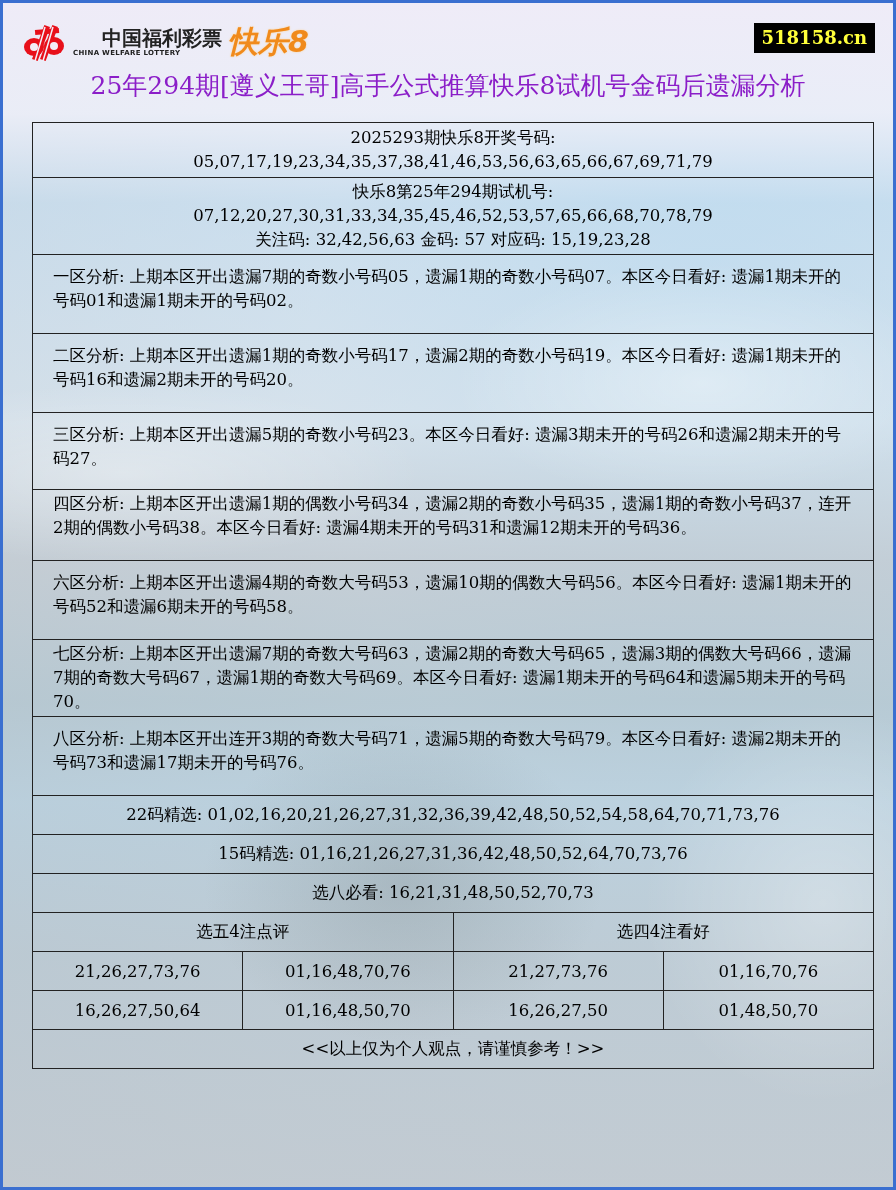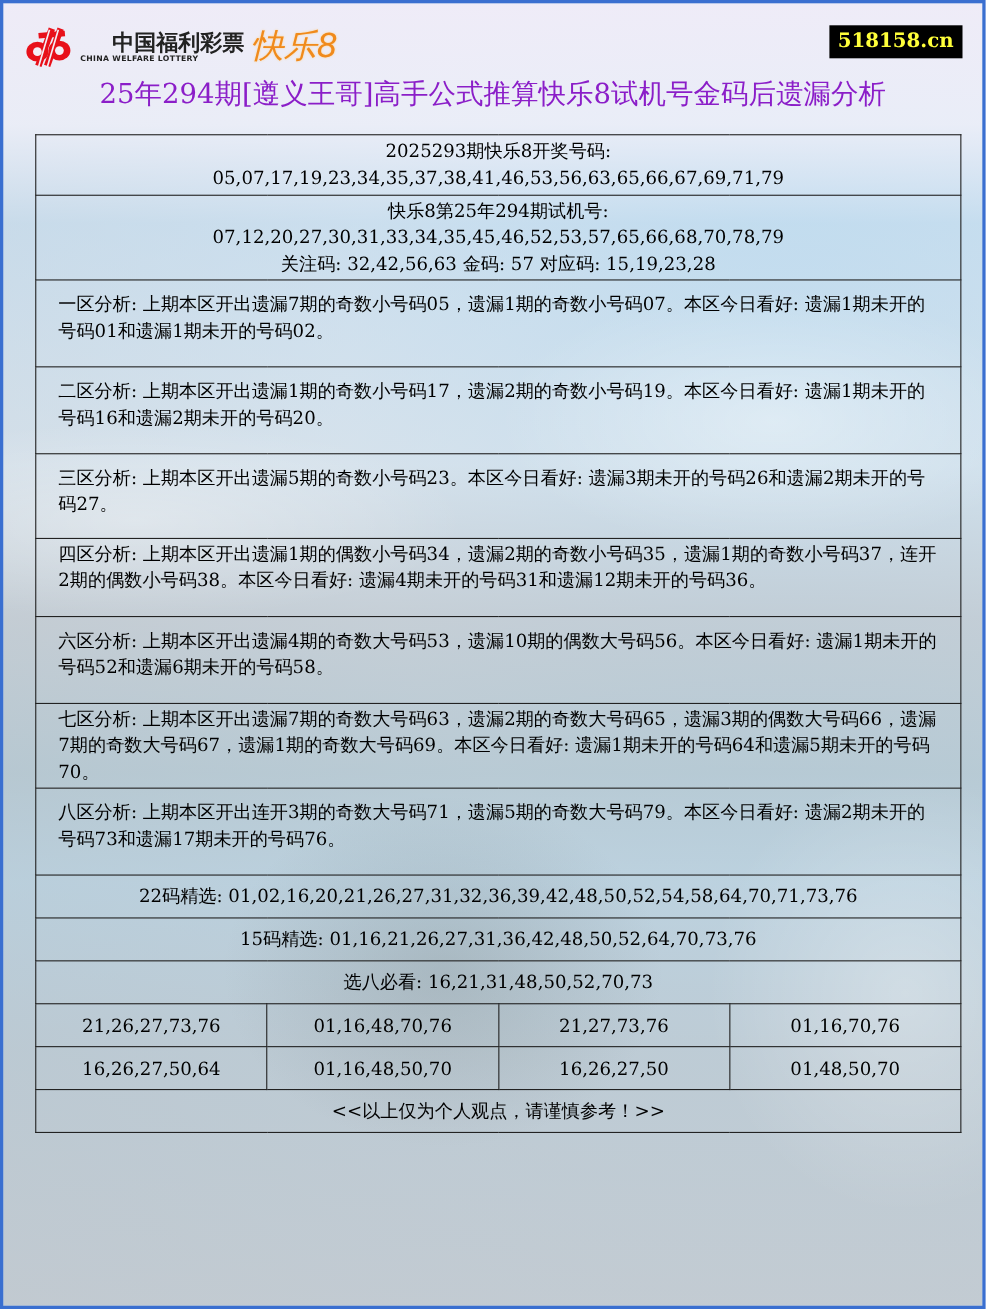--- a/index.html
+++ b/index.html
@@ -19,21 +19,21 @@
       radial-gradient(ellipse 250px 120px at 700px 380px, rgba(255,255,255,0.4), transparent),
       radial-gradient(ellipse 200px 160px at 400px 880px, rgba(110,120,120,0.25), transparent),
       radial-gradient(ellipse 180px 200px at 820px 900px, rgba(255,255,255,0.3), transparent);
   }
   .header { position:relative; height:60px; }
   .logo { position:absolute; left:18px; top:19px; display:flex; align-items:center; }
   .logo-mark { width:46px; height:40px; }
   .logo-text { margin-left:6px; display:flex; flex-direction:column; line-height:1; }
   .logo-cn { font-family:"DejaVu Sans","Liberation Sans",sans-serif; font-weight:bold; font-size:20px; color:#222; letter-spacing:0px;padding-left:29px; }
   .logo-en { font-family:"DejaVu Sans","Liberation Sans",sans-serif; font-weight:bold; font-size:7px; color:#222; margin-top:2px; letter-spacing:0.3px; }
-  .logo-kl8 { margin-left:6px; font-family:"DejaVu Sans","Liberation Sans",sans-serif; font-weight:normal; font-style:italic; font-size:30px; color:#f08a1c; text-shadow:0 0 2px #ffd08a; }
+  .logo-kl8 { margin-left:6px; font-family:"DejaVu Sans","Liberation Sans",sans-serif; font-weight:bold; font-style:italic; font-size:30px; color:#f08a1c; text-shadow:0 0 2px #ffd08a; }
   .site-badge { position:absolute; right:18px; top:20px; background:#000; color:#ffff3a; font-family:"DejaVu Serif","Liberation Serif",serif; font-size:18px; padding:4px 8px; font-weight:bold; height:22px; line-height:22px; }
   .title { position:absolute; top:66px; left:0; width:100%; text-align:center; color:#8b1ec8; font-size:25px; white-space:nowrap; letter-spacing:0px; }
   table.main { position:absolute; left:29px; top:119px; width:842px; border-collapse:collapse; font-size:16.5px; color:#000; }
   table.main td { border:1px solid #222; padding:0 20px; }
   .center { text-align:center; }
   .draw { height:54px; line-height:24px; }
   .trial { height:76px; line-height:24px; }
   .zone { vertical-align:top; padding-top:10px !important; line-height:24px; text-align:left; }
   .row38 { height:38px; }
   .pick td { height:38px; }
@@ -107,20 +107,24 @@
         </tr>
     <tr>
           <td class="center row38" colspan="4">22码精选: 01,02,16,20,21,26,27,31,32,36,39,42,48,50,52,54,58,64,70,71,73,76</td>
         </tr>
     <tr>
           <td class="center row38" colspan="4">15码精选: 01,16,21,26,27,31,36,42,48,50,52,64,70,73,76</td>
         </tr>
     <tr>
           <td class="center row38" colspan="4">选八必看: 16,21,31,48,50,52,70,73</td>
         </tr>
+    <tr>
+      <td class="center row38" colspan="2">选五4注点评</td>
+      <td class="center row38" colspan="2">选四4注看好</td>
+    </tr>
     <tr class="pick">
       <td class="center" style="width:25%">21,26,27,73,76</td>
       <td class="center" style="width:25%">01,16,48,70,76</td>
       <td class="center" style="width:25%">21,27,73,76</td>
       <td class="center" style="width:25%">01,16,70,76</td>
     </tr>
     <tr class="pick">
       <td class="center">16,26,27,50,64</td>
       <td class="center">01,16,48,50,70</td>
       <td class="center">16,26,27,50</td>

